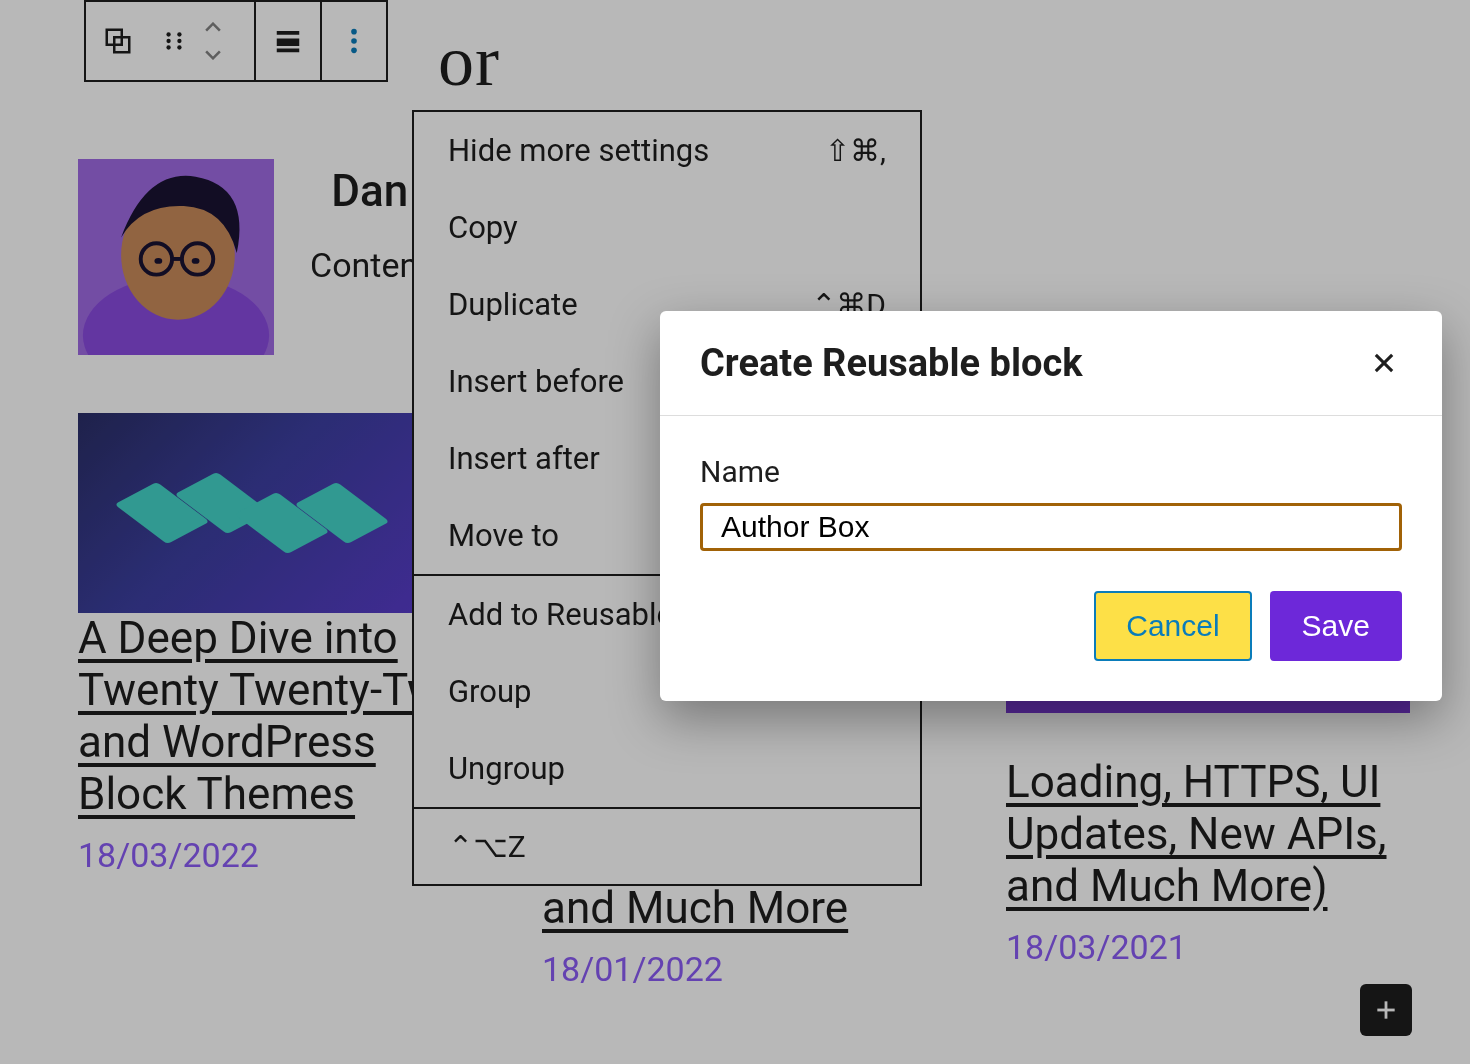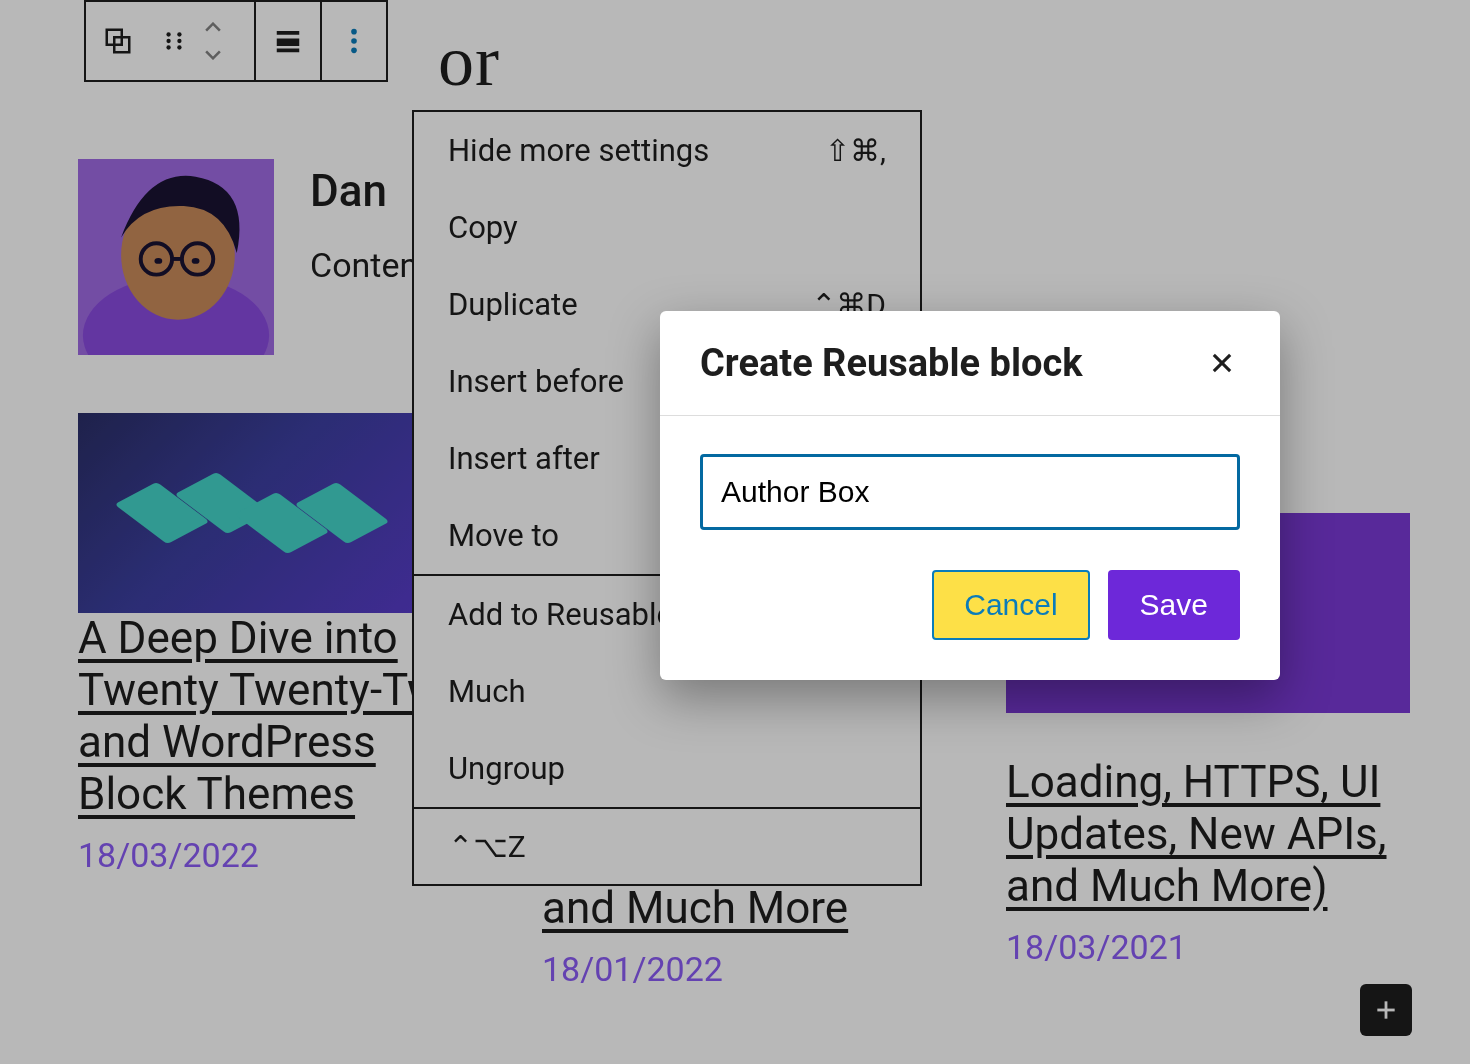--- a/index.html
+++ b/index.html
@@ -69,21 +69,21 @@
     display: flex;
     gap: 36px;
     margin-top: 56px;
   }
   .avatar {
     width: 196px; height: 196px;
     background: #a06be4;
     position: relative;
     overflow: hidden;
   }
-  .author-name { font-size: 44px; font-weight: 500; margin-top: 6px; color:#1e1e1e; }
+  .author-name { font-size: 44px; font-weight: 500; margin-top: 6px; color:#1e1e1e;text-align:center; }
   .author-byline { font-size: 34px; margin-top: 28px; color:#1e1e1e; }
 
   .posts {
     display: flex;
     gap: 60px;
     margin-top: 58px;
   }
   .post {
     flex: 1;
   }
@@ -139,43 +139,43 @@
     color: #1e1e1e;
   }
   .ctx-shortcut { color: #1e1e1e; font-size: 30px; }
   .ctx-sep { border-top: 2px solid #1e1e1e; }
 
   
   .modal {
     position: absolute;
     left: 660px;
     top: 311px;
-    width: 620px;
+    width: 782px;
     background: #fff;
     border-radius: 6px;
     box-shadow: 0 18px 50px rgba(0,0,0,.35);
     z-index: 100;
   }
   .modal-head {
     display: flex;
     align-items: center;
     justify-content: space-between;
     padding: 30px 40px 30px 40px;
     border-bottom: 1px solid #ddd;
   }
   .modal-title { font-size: 38px; font-weight: 700; }
   .modal-close { width: 36px; height: 36px; display:flex;align-items:center;justify-content:center; }
   .modal-body { padding: 38px 40px 40px; }
   .field-label { font-size: 30px; color:#1e1e1e; margin-bottom: 14px; display:block; }
   .field-input {
     width: 100%;
-    border: 3px solid #0369a1;
+    border: 3px solid #a16207;
     border-radius: 4px;
     font-size: 30px;
-    padding: 18px 18px;
+    padding: 4px 18px;
     outline: none;
   }
   .modal-actions {
     display: flex;
     justify-content: flex-end;
     gap: 18px;
     margin-top: 40px;
   }
   .btn {
     font-size: 30px;
@@ -319,21 +319,21 @@
     <span>Insert after</span>
   </div>
   <div class="ctx-item">
     <span>Move to</span>
   </div>
   <div class="ctx-sep"></div>
   <div class="ctx-item">
     <span>Add to Reusable blocks</span>
   </div>
   <div class="ctx-item">
-    <span>Much</span>
+    <span>Group</span>
   </div>
   <div class="ctx-item">
     <span>Ungroup</span>
   </div>
   <div class="ctx-sep"></div>
   <div class="ctx-item">
     <span class="ctx-shortcut">⌃⌥Z</span>
   </div>
 </div>
 
@@ -350,19 +350,20 @@
   <div class="modal-head">
     <div class="modal-title">Create Reusable block</div>
     <div class="modal-close">
       <svg width="28" height="28" viewBox="0 0 24 24" stroke="#1e1e1e" stroke-width="2.6" fill="none">
         <line x1="5" y1="5" x2="19" y2="19"></line>
           <line x1="19" y1="5" x2="5" y2="19"></line>
       </svg>
     </div>
   </div>
   <div class="modal-body">
+    <label class="field-label">Name</label>
     <input class="field-input" type="text" value="Author Box" style="">
     <div class="modal-actions">
       <button class="btn btn-secondary">Cancel</button>
       <button class="btn btn-primary">Save</button>
     </div>
   </div>
 </div>
 
 </body></html>

